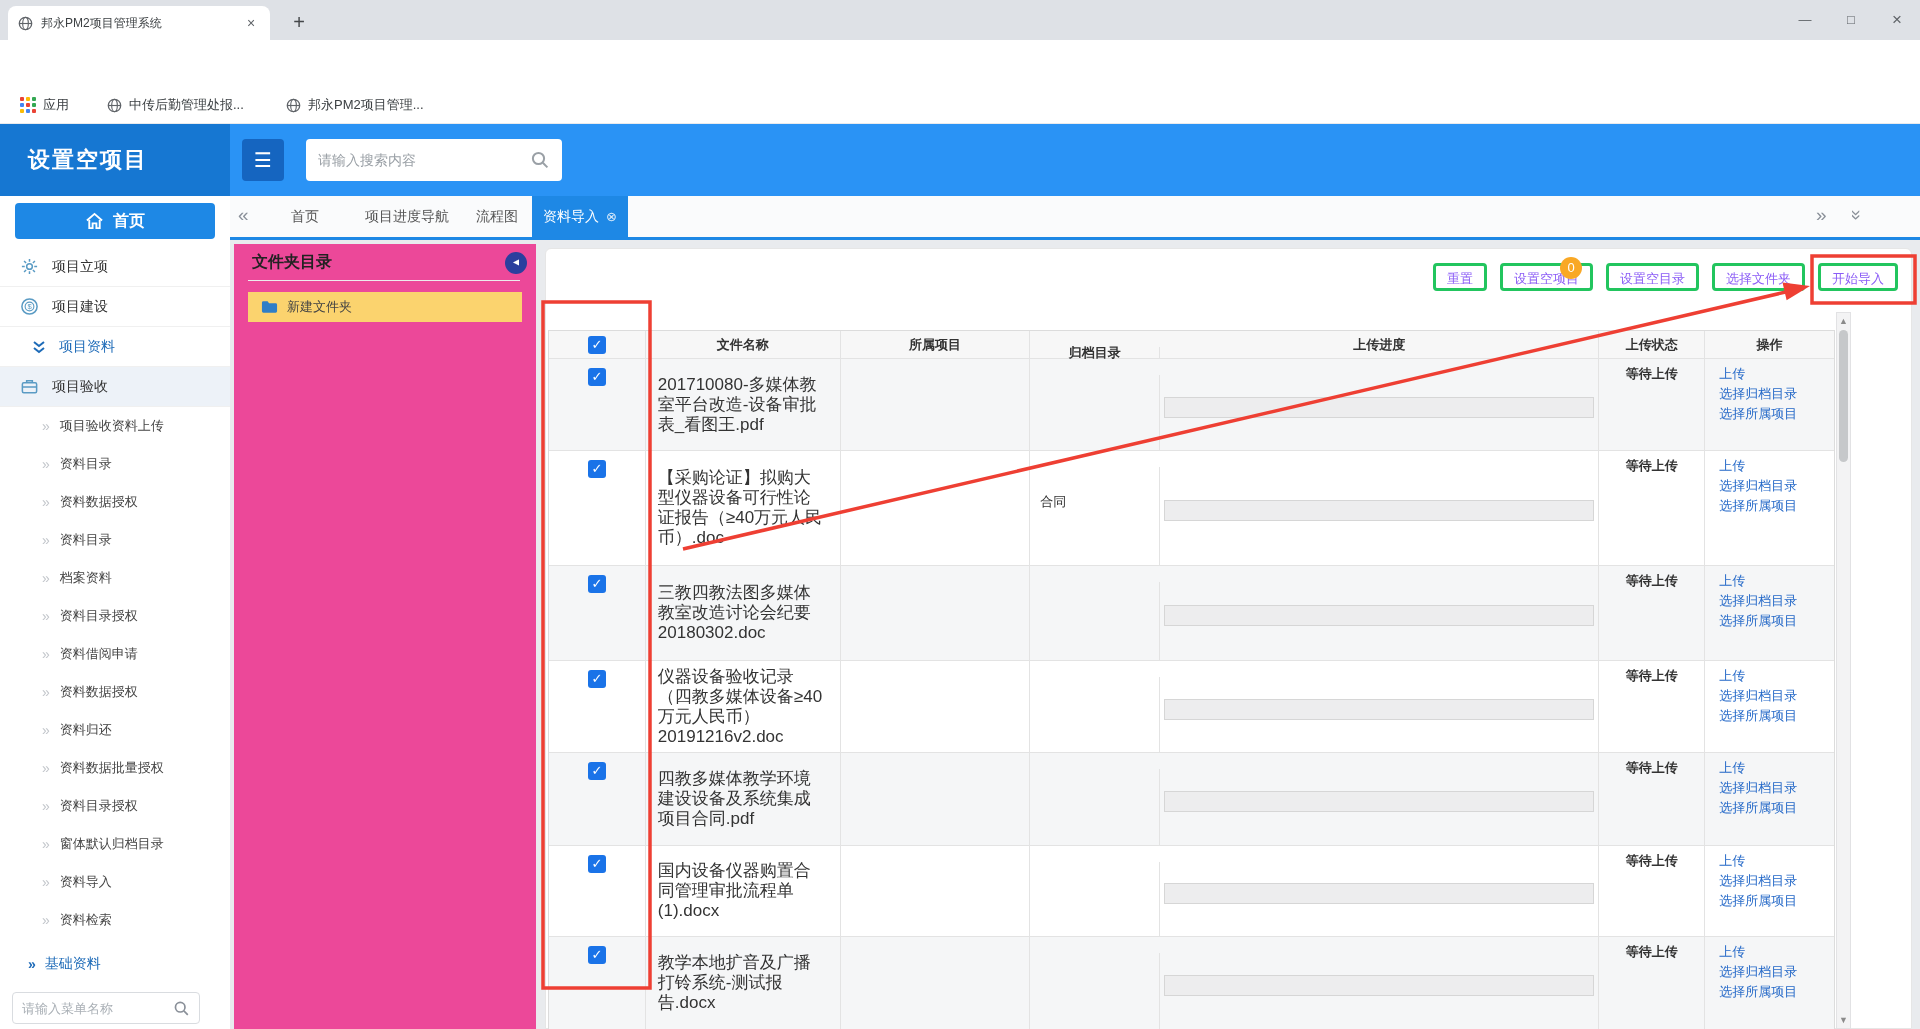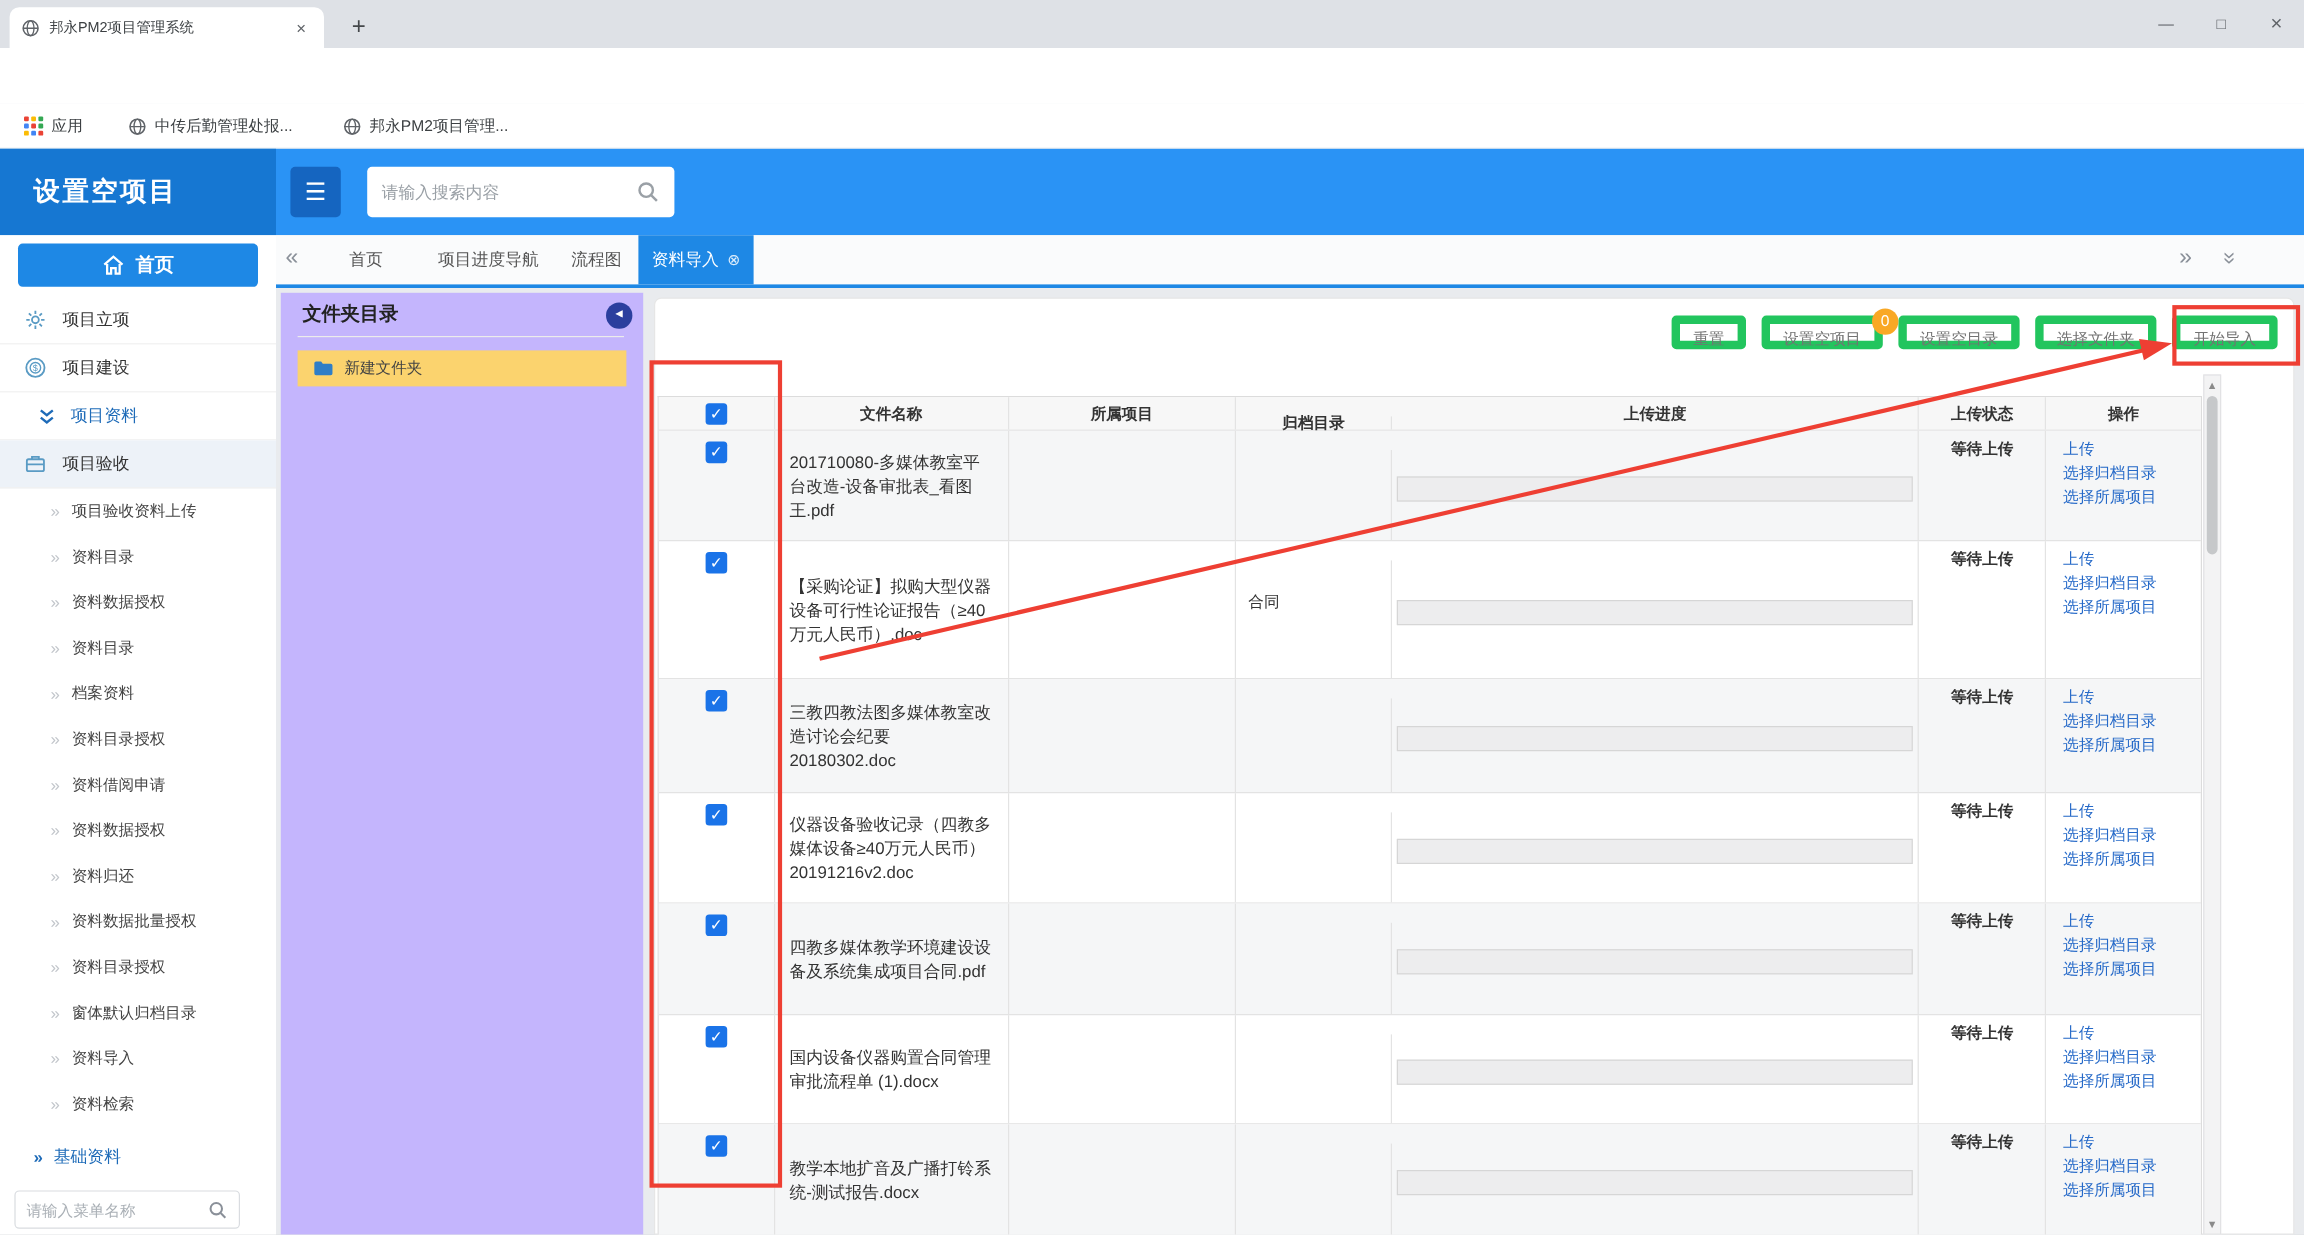--- a/index.html
+++ b/index.html
@@ -60,50 +60,50 @@
   .menusearch input::placeholder { color:#aab0b6; }
 
   
   .tabbar { position:absolute; left:230px; top:196px; width:1690px; height:44px; background:#fafbfc; border-bottom:3px solid #1e88e5; }
   .chev { position:absolute; top:8px; color:#8a9099; font-size:19px; }
   .wtab { position:absolute; top:0; height:41px; display:flex; align-items:center; justify-content:center; font-size:14px; color:#555; }
   .wtab.active { background:#1e88e5; color:#fff; gap:7px; }
   .wtab .tclose { font-size:13px; opacity:.85; }
 
   
-  .folderpanel { position:absolute; left:234px; top:244px; width:302px; height:785px; background:#c4b5fd;font-family:Liberation Mono, monospace; }
+  .folderpanel { position:absolute; left:234px; top:244px; width:302px; height:785px; background:#ec4899;font-family:Liberation Mono, monospace; }
   .fp-title { position:absolute; left:18px; top:8px; font-size:16px; font-weight:bold; color:#222; }
   .fp-collapse { position:absolute; left:271px; top:8px; width:22px; height:22px; border-radius:50%; background:#2b3f9e; color:#fff; font-size:10px; text-align:center; line-height:22px; }
   .fp-div { position:absolute; left:14px; top:36px; width:272px; height:1px; background:#ececec; }
   .fp-folder { position:absolute; left:14px; top:48px; width:274px; height:30px; background:#fbd36e; display:flex; align-items:center; gap:9px; padding-left:13px; font-size:13px; color:#444; }
 
   
   .maincard { position:absolute; left:545px; top:248px; width:1367px; height:781px; background:#fff; border:1px solid #e6e6e6; border-radius:6px 6px 0 0; }
   .toolbar { position:absolute; left:545px; top:263px; width:1353px; height:28px; display:flex; justify-content:flex-end; gap:13px; }
-  .tbtn { height:28px; padding:0 11px; background:#fff; border:7px solid #22c55e; border-radius:4px; color:#737373; font-size:13px; line-height:26px; white-space:nowrap; }
+  .tbtn { height:28px; padding:0 11px; background:#fff; border:3px solid #22c55e; border-radius:4px; color:#8b5cf6; font-size:13px; line-height:26px; white-space:nowrap; }
 
   
   .ftable { position:absolute; left:548px; top:330px; width:1287px; border:1px solid #dcdcdc; border-bottom:none; background:#fff; }
   .trow { display:flex; border-bottom:1px solid #e3e3e3; }
   .trow.head { height:28px; background:#f7f7f7; font-weight:bold; font-size:13px; color:#333; }
   .trow.odd { background:#f5f6f7; }
   .tcell { border-right:1px solid #e3e3e3; position:relative; }
   .tcell:last-child { border-right:none; }
   .c-cb { width:97px; display:flex; justify-content:center; }
   .c-name { width:195px; }
   .c-proj { width:190px; }
   .c-arch { width:130px;margin-top:16px; }
   .c-prog { width:440px; }
   .c-status { width:106px; }
   .c-op { width:129px; }
   .head .tcell { display:flex; align-items:center; justify-content:center; }
   .rh1{height:92px} .rh2{height:115px} .rh3{height:95px} .rh4{height:92px} .rh5{height:93px} .rh6{height:91px} .rh7{height:93px}
   .cbx { width:18px; height:18px; background:#1a73e8; border-radius:3px; color:#fff; font-size:13px; font-weight:bold; text-align:center; line-height:18px; }
   .rowcb { margin-top:9px; }
-  .name-txt { display:flex; align-items:center; height:100%; padding:0 12px; font-size:14px; color:#333; line-height:20px; }
+  .name-txt { display:flex; align-items:center; height:100%; padding:0 12px; font-size:17px; color:#333; line-height:20px; }
   .arch-txt { padding:26px 0 0 10px; font-size:13px; color:#333; }
   .ptrack { position:absolute; left:4px; right:4px; top:50%; margin-top:-8px; height:21px; background:#ededee; border:1px solid #d6d6d6; }
   .status-txt { text-align:center; padding-top:6px; font-size:13px; color:#333; font-weight:bold; }
   .oplinks { padding:5px 0 0 14px; display:flex; flex-direction:column; gap:1px; }
   .oplinks span { color:#2569c8; font-size:13px; line-height:19px; cursor:pointer; }
 
   
   .vscroll { position:absolute; left:1836px; top:312px; width:15px; height:717px; background:#f3f3f4; border:1px solid #e2e2e4; }
   .varrow { position:absolute; left:0; width:13px; text-align:center; color:#8a8a8a; font-size:9px; }
   .vthumb { position:absolute; left:2px; top:17px; width:9px; height:132px; background:#c6c8ca; border-radius:5px; }

